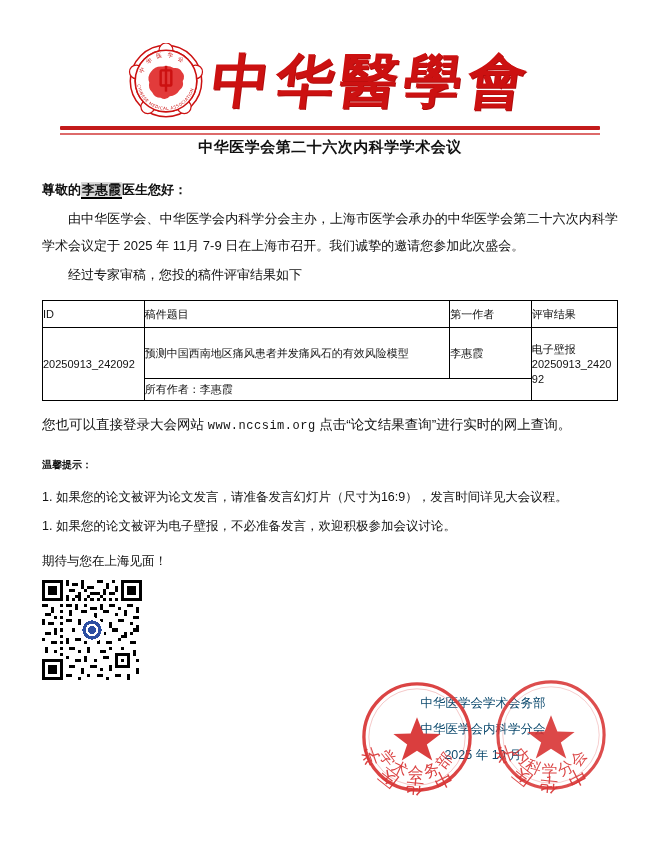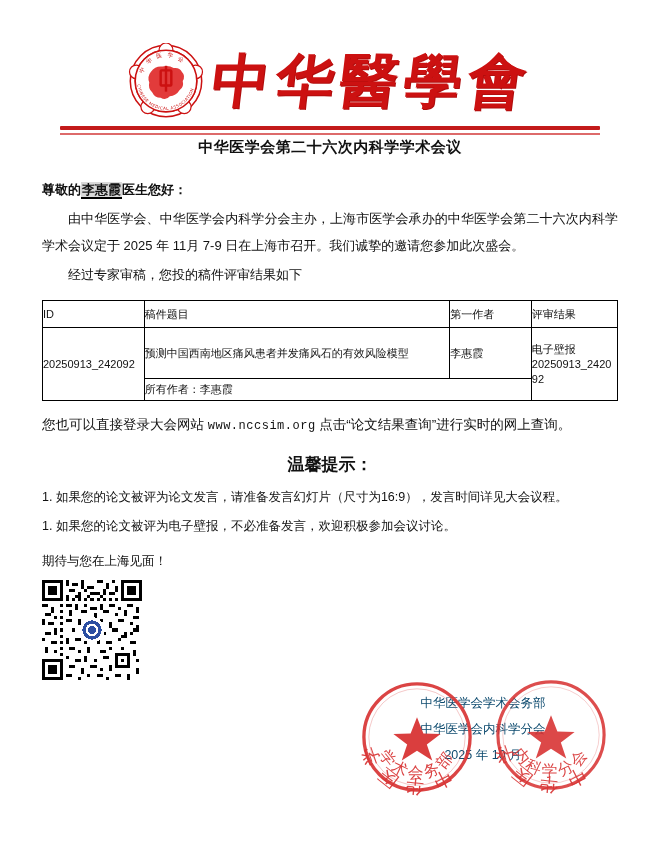--- a/index.html
+++ b/index.html
@@ -93,21 +93,21 @@
   .c-id{width:90px;}
   .c-title{width:272px;}
   .c-author{width:72px;}
   .c-result{width:76px;}
   .row-tall td{height:44px;}
   .allauthors{font-weight:700;}
 
   .weblink{margin-top:12px;font-size:13.5px;line-height:24px;}
   .weblink .url{font-family:"Liberation Mono","DejaVu Sans Mono",monospace;font-size:12px;letter-spacing:.5px;margin-top:24px;}
 
-  .tips-head{margin-top:14px;font-weight:700;font-size:17px;text-align:center;}
+  .tips-head{margin-top:14px;font-weight:700;font-size:10px;}
   .tip{margin-top:9px;font-size:12.5px;line-height:20px;}
   .closing{margin-top:12px;font-size:12.5px;}
   .qr-lead{margin-top:22px;font-size:12.5px;}
 
   
   .qr{
     margin-top:6px;
     width:100px;height:100px;
     position:relative;
     background:#fff;

